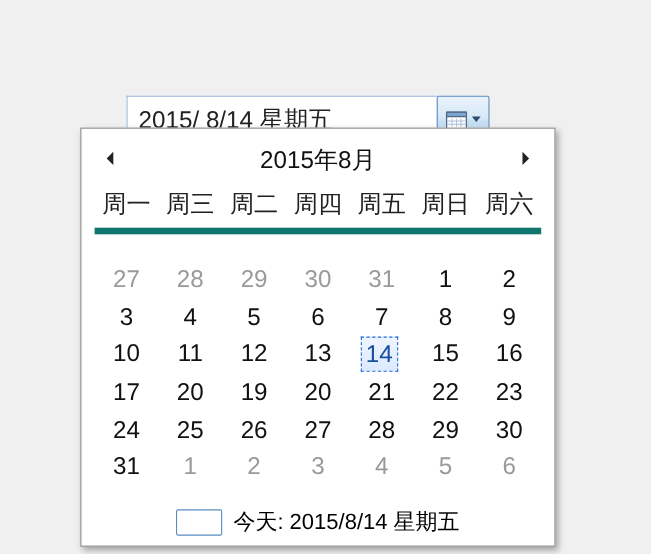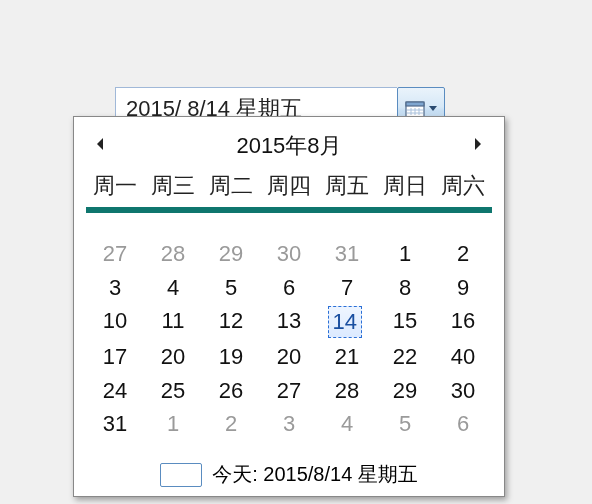--- a/index.html
+++ b/index.html
@@ -210,21 +210,21 @@
           <div class="day-cell"><span class="inner">15</span></div>
           <div class="day-cell"><span class="inner">16</span></div>
         </div>
         <div class="week-row">
           <div class="day-cell"><span class="inner">17</span></div>
           <div class="day-cell"><span class="inner">20</span></div>
           <div class="day-cell"><span class="inner">19</span></div>
           <div class="day-cell"><span class="inner">20</span></div>
           <div class="day-cell"><span class="inner">21</span></div>
           <div class="day-cell"><span class="inner">22</span></div>
-          <div class="day-cell"><span class="inner">40</span></div>
+          <div class="day-cell"><span class="inner">23</span></div>
         </div>
         <div class="week-row">
           <div class="day-cell"><span class="inner">24</span></div>
           <div class="day-cell"><span class="inner">25</span></div>
           <div class="day-cell"><span class="inner">26</span></div>
           <div class="day-cell"><span class="inner">27</span></div>
           <div class="day-cell"><span class="inner">28</span></div>
           <div class="day-cell"><span class="inner">29</span></div>
           <div class="day-cell"><span class="inner">30</span></div>
         </div>

